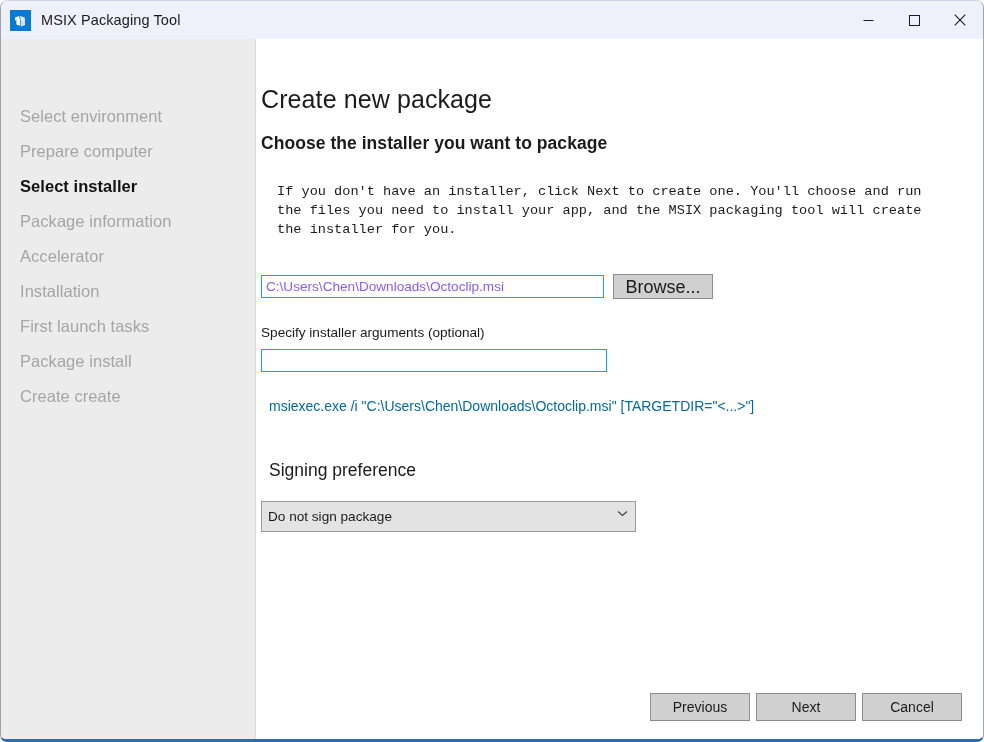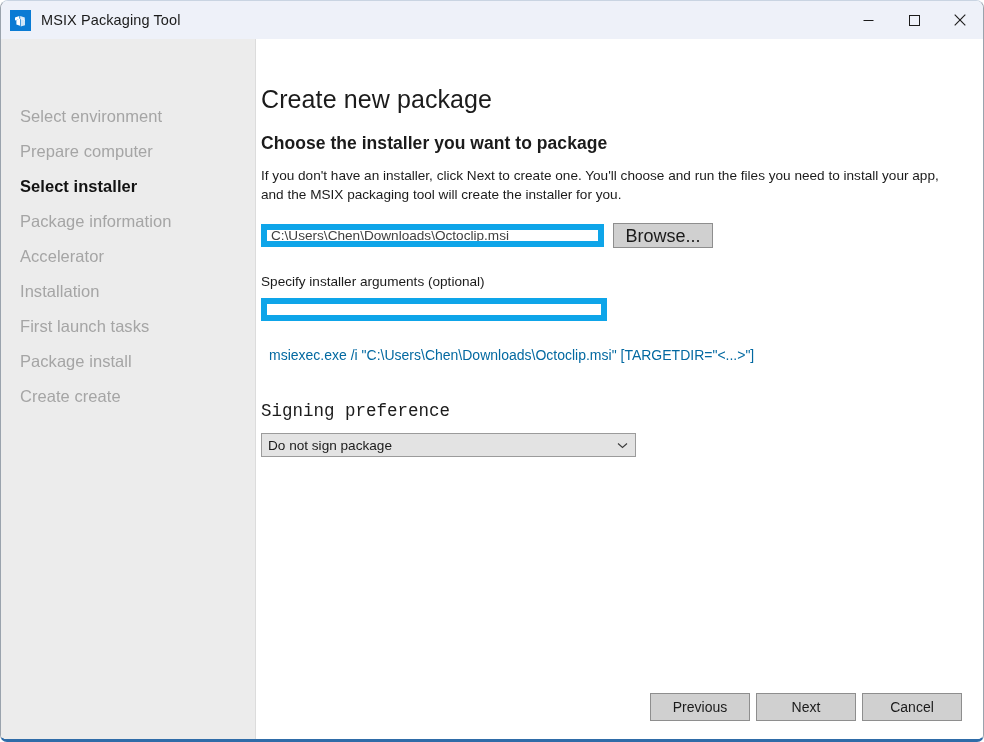--- a/index.html
+++ b/index.html
@@ -132,40 +132,41 @@
     color: #1b1b1b;
     font-weight: bold;
     margin: 0;
     padding: 19px 0 0 0;
     letter-spacing: 0.05px;
   }
   .desc {
     font-size: 13.6px;
     color: #1b1b1b;
     line-height: 19px;
-    margin: 0;
+    margin: 16px;
     padding: 12px 18px 0 0;
     max-width: 690px;
+    font-family: Liberation Mono, monospace;
   }
 
   .row-inline {
     display: flex;
     align-items: center;
     gap: 9px;
     padding-top: 19px;
   }
   .text-input {
     width: 343px;
     height: 23px;
     box-sizing: border-box;
-    border: 6px solid #0ea5e9;
+    border: 1px solid #0ea5e9;
     background: #ffffff;
     font-family: "Liberation Sans", sans-serif;
     font-size: 13.6px;
-    color: #404040;
+    color: #8b5cf6;
     padding: 0 4px;
     outline: none;
   }
   .text-input.wide { width: 346px; }
 
   .btn {
     font-family: "Liberation Sans", sans-serif;
     font-size: 18px;
     color: #1b1b1b;
     background: #d0d0d0;
@@ -189,32 +190,31 @@
     color: #0369a1;
     padding: 18px 0 0 0;
     margin: 8px;
     white-space: nowrap;
   }
 
   .signing-title {
     font-size: 17.5px;
     color: #1b1b1b;
     font-weight: normal;
-    margin: 0;
+    margin: 8px;
     padding: 30px 0 0 0;
-    font-family: Liberation Mono, monospace;
   }
   .select-wrap {
     position: relative;
     width: 375px;
     margin-top: 12px;
   }
   .select-box {
     width: 375px;
-    height: 24px;
+    height: 31px;
     box-sizing: border-box;
     background: #e3e3e3;
     border: 1px solid #9b9b9b;
     font-size: 13.6px;
     color: #1b1b1b;
     display: flex;
     align-items: center;
     padding: 0 6px;
     cursor: default;
   }

